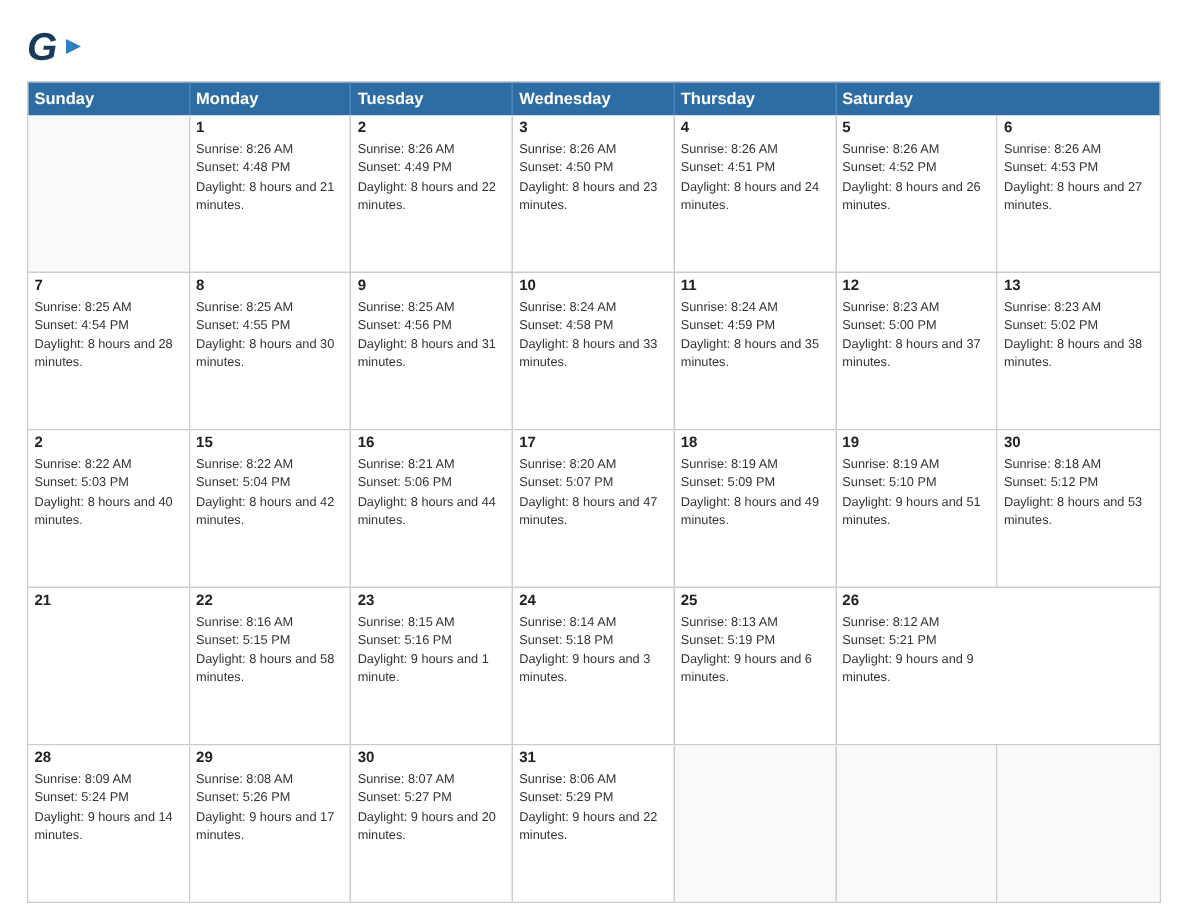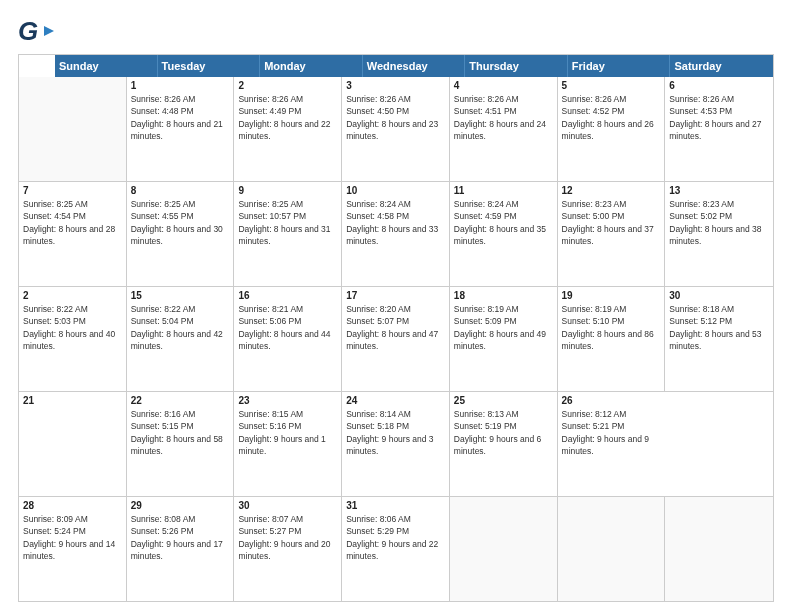--- a/index.html
+++ b/index.html
@@ -43,21 +43,20 @@
     .calendar {
       flex: 1;
       display: flex;
       flex-direction: column;
       border: 1px solid #ccc;
     }
     .cal-header {
       display: grid;
       grid-template-columns: repeat(7, 1fr);
       background: #2e6da4;
-      margin-left: 36px;
     }
     .cal-header-cell {
       color: #fff;
       font-weight: bold;
       font-size: 11px;
       padding: 5px 4px;
       text-align: left;
       border-right: 1px solid #4a88bc;
     }
     .cal-header-cell:last-child { border-right: none; }
@@ -141,25 +140,24 @@
     </div>
     <div class="title-block">
       <div class="month-title"></div>
       <div class="location"></div>
     </div>
   </div>
 
   <div class="calendar">
     <div class="cal-header">
     <div class="cal-header-cell">Sunday</div>
+        <div class="cal-header-cell">Monday</div>
         <div class="cal-header-cell">Tuesday</div>
-        <div class="cal-header-cell">Monday</div>
         <div class="cal-header-cell">Wednesday</div>
         <div class="cal-header-cell">Thursday</div>
-        <div class="cal-header-cell">Friday</div>
         <div class="cal-header-cell">Saturday</div>
       </div>
     <div class="cal-body">
     <div class="cal-row">
           <div class="cal-cell empty"></div>
           <div class="cal-cell">
             <span class="day-num">1</span>
             <div class="info">
               <div>Sunrise: 8:26 AM</div>
               <div>Sunset: 4:48 PM</div>
@@ -221,21 +219,21 @@
             <div class="info">
               <div>Sunrise: 8:25 AM</div>
               <div>Sunset: 4:55 PM</div>
               <div>Daylight: 8 hours and 30 minutes.</div>
             </div>
           </div>
           <div class="cal-cell">
             <span class="day-num">9</span>
             <div class="info">
               <div>Sunrise: 8:25 AM</div>
-              <div>Sunset: 10:57 PM</div>
+              <div>Sunset: 4:56 PM</div>
               <div>Daylight: 8 hours and 31 minutes.</div>
             </div>
           </div>
           <div class="cal-cell">
             <span class="day-num">10</span>
             <div class="info">
               <div>Sunrise: 8:24 AM</div>
               <div>Sunset: 4:58 PM</div>
               <div>Daylight: 8 hours and 33 minutes.</div>
             </div>
@@ -304,21 +302,21 @@
               <div>Sunrise: 8:19 AM</div>
               <div>Sunset: 5:09 PM</div>
               <div>Daylight: 8 hours and 49 minutes.</div>
             </div>
           </div>
           <div class="cal-cell">
             <span class="day-num">19</span>
             <div class="info">
               <div>Sunrise: 8:19 AM</div>
               <div>Sunset: 5:10 PM</div>
-              <div>Daylight: 8 hours and 86 minutes.</div>
+              <div>Daylight: 9 hours and 51 minutes.</div>
             </div>
           </div>
           <div class="cal-cell">
             <span class="day-num">30</span>
             <div class="info">
               <div>Sunrise: 8:18 AM</div>
               <div>Sunset: 5:12 PM</div>
               <div>Daylight: 8 hours and 53 minutes.</div>
             </div>
           </div>

